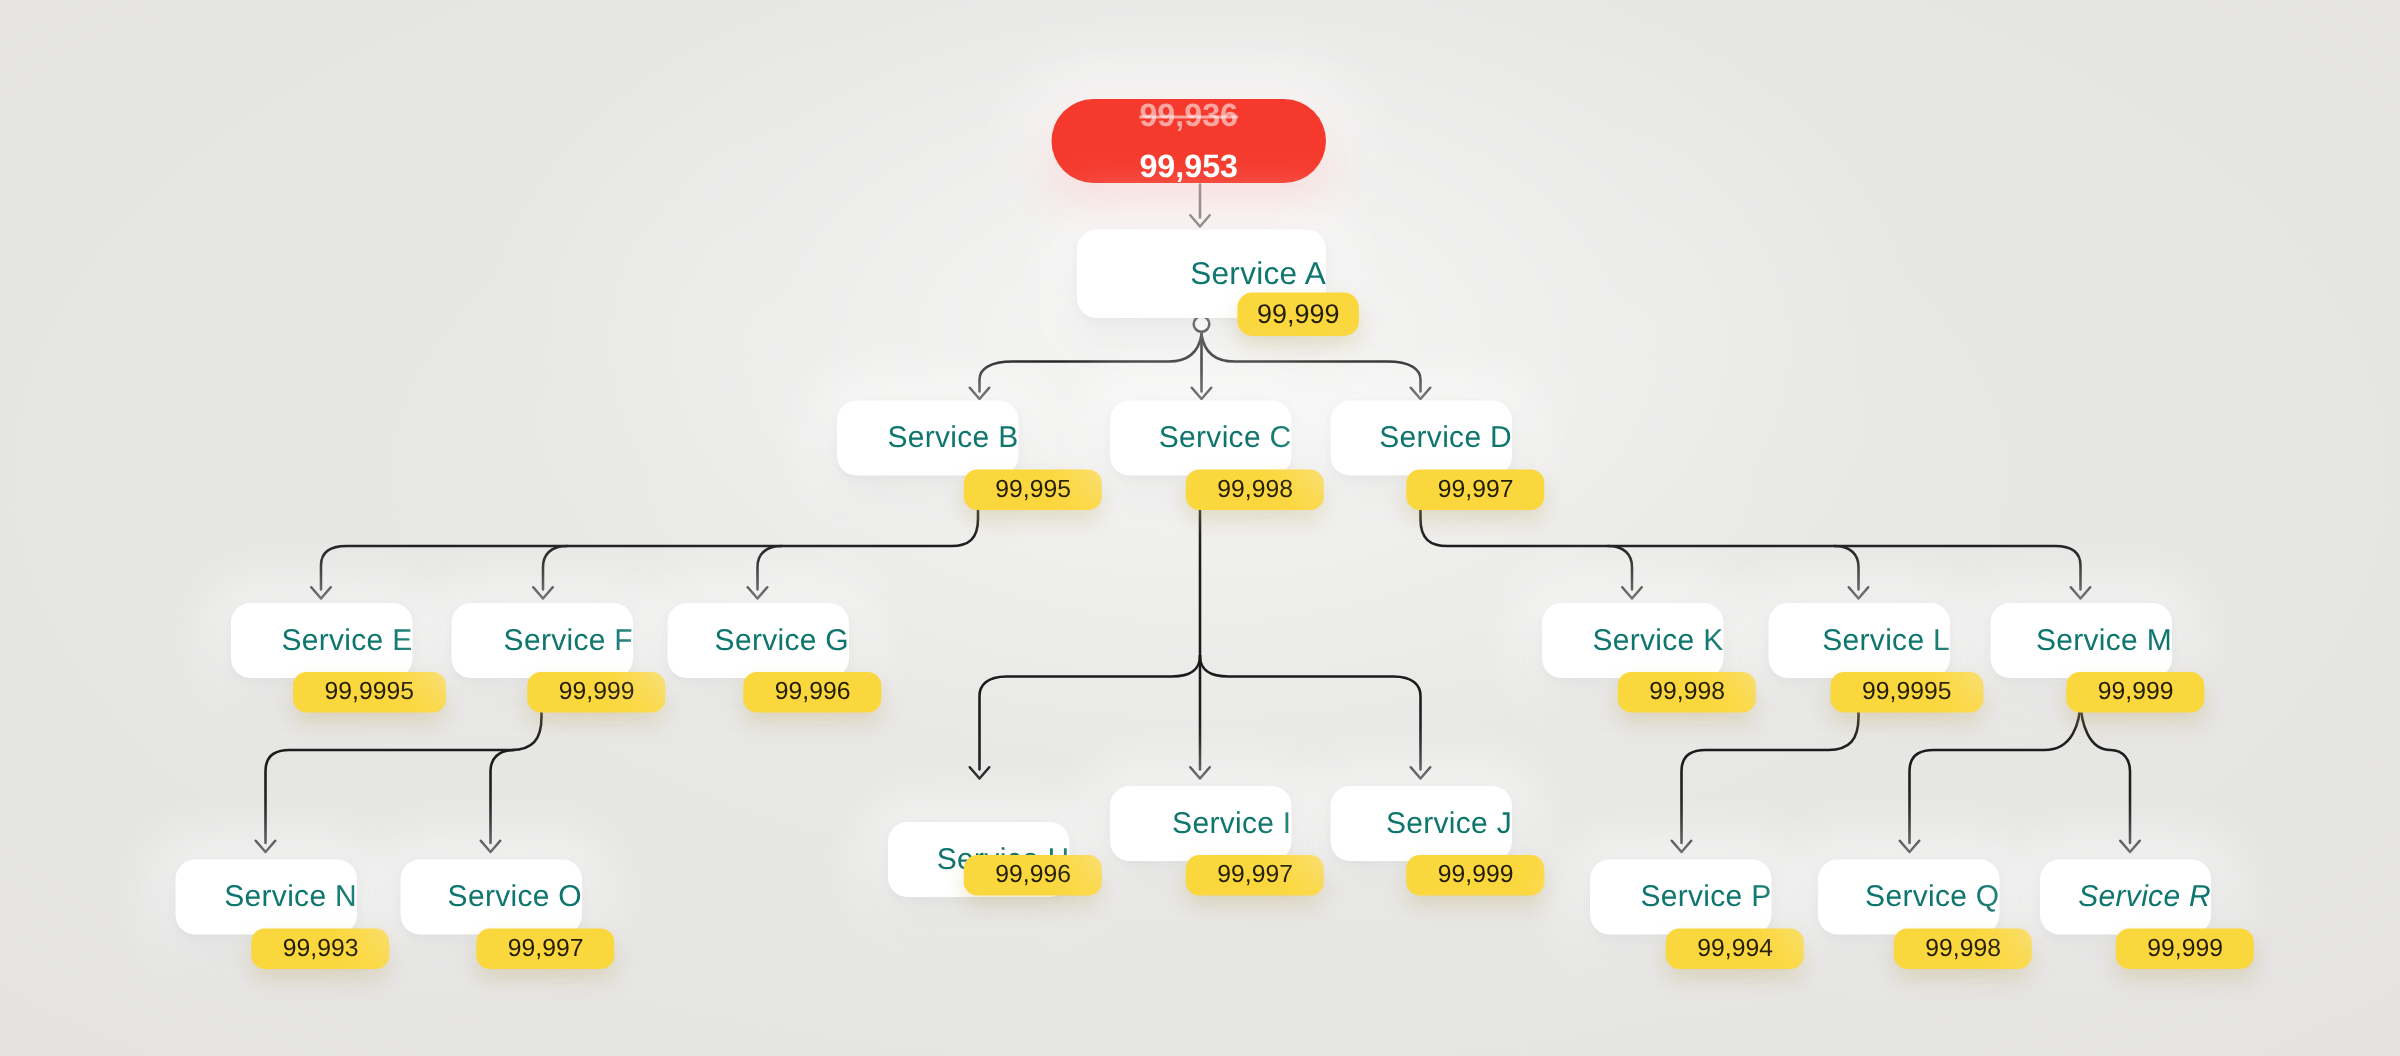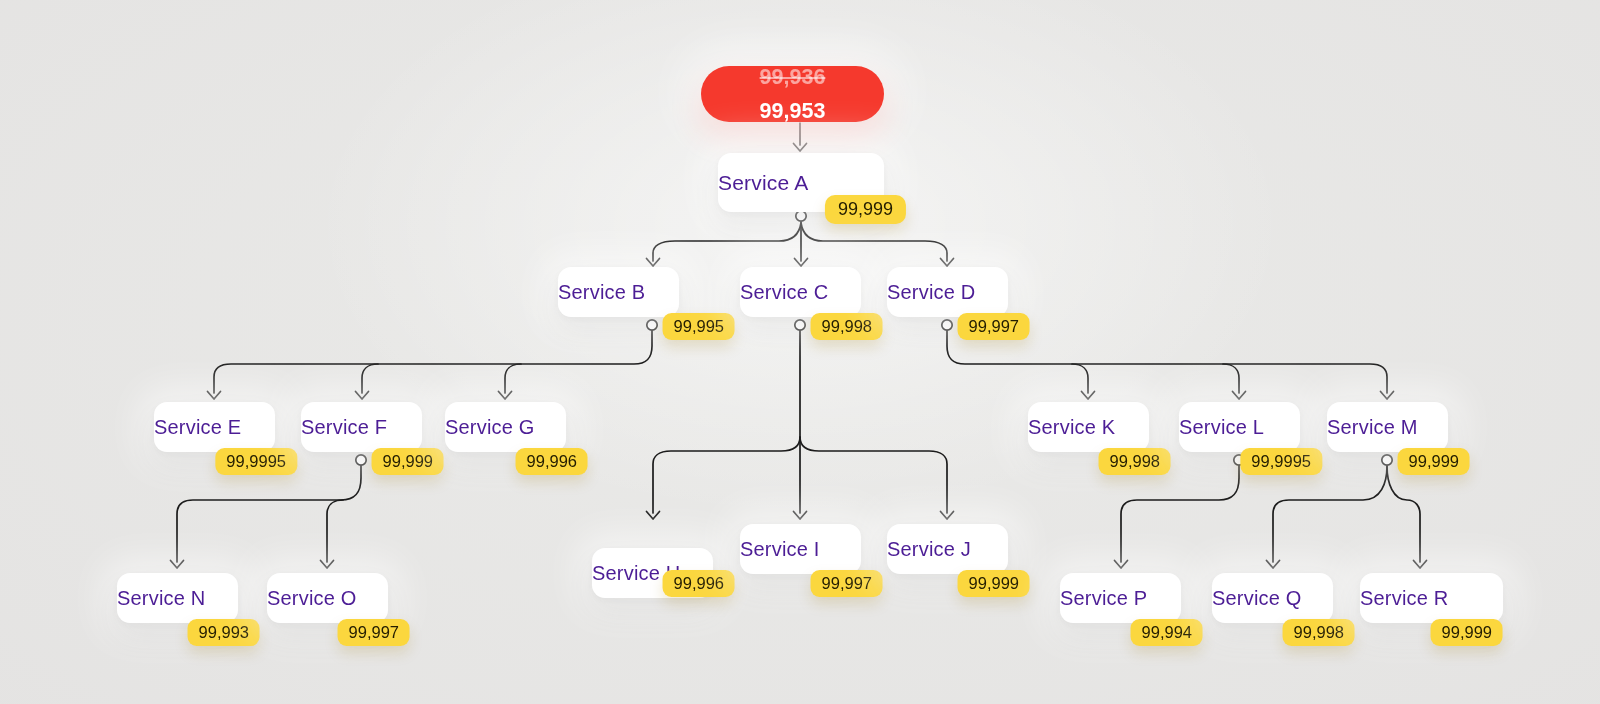--- a/index.html
+++ b/index.html
@@ -41,40 +41,40 @@
     stroke: var(--line, #1b1b1b);
     stroke-width: 1.7;
   }
 
   .card {
     position: absolute;
     background: var(--card, #ffffff);
     border-radius: 13px;
     display: flex;
     align-items: center;
-    justify-content: flex-start;
-    color: #4c1d95;
+    justify-content: flex-end;
+    color: #0f766e;
     font-size: 20px;
     letter-spacing: .2px;
     box-shadow:
       0 14px 28px rgba(70,70,64,.07),
       0 2px 6px rgba(70,70,64,.04),
       0 0 34px 16px rgba(255,255,255,.50);
     cursor: pointer;
   }
   .card.lg { font-size: 21px; }
 
   .badge {
     position: absolute;
     transform: translateX(-100%);
     background: var(--yellow, #fbd73e);
     color: #231d00;
     font-size: 16.5px;
     line-height: 19px;
-    padding: 4px 11px;
+    padding: 4px 21px;
     border-radius: 9px;
     white-space: nowrap;
     box-shadow: 0 7px 14px rgba(160,120,0,.18);
   }
   .badge.lg {
     font-size: 18px;
     line-height: 21px;
     padding: 4px 13px;
     border-radius: 10px;
   }
@@ -225,19 +225,19 @@
       </div>
       <span class="badge" style="left: 410px; top: 619px;">99,997</span>
       <div class="card" style="left: 1060px; top: 573px; width: 121px; height: 50px;">
         <span>Service P</span>
       </div>
       <span class="badge" style="left: 1203px; top: 619px;">99,994</span>
       <div class="card" style="left: 1212px; top: 573px; width: 121px; height: 50px;">
         <span>Service Q</span>
       </div>
       <span class="badge" style="left: 1355px; top: 619px;">99,998</span>
-      <div class="card" style="left: 1360px; top: 573px; width: 143px; height: 50px;">
+      <div class="card" style="left: 1360px; top: 573px; width: 114px; height: 50px; font-style: italic;">
         <span>Service R</span>
       </div>
       <span class="badge" style="left: 1503px; top: 619px;">99,999</span>
     </div>
 
 </div>
 
 </body></html>

